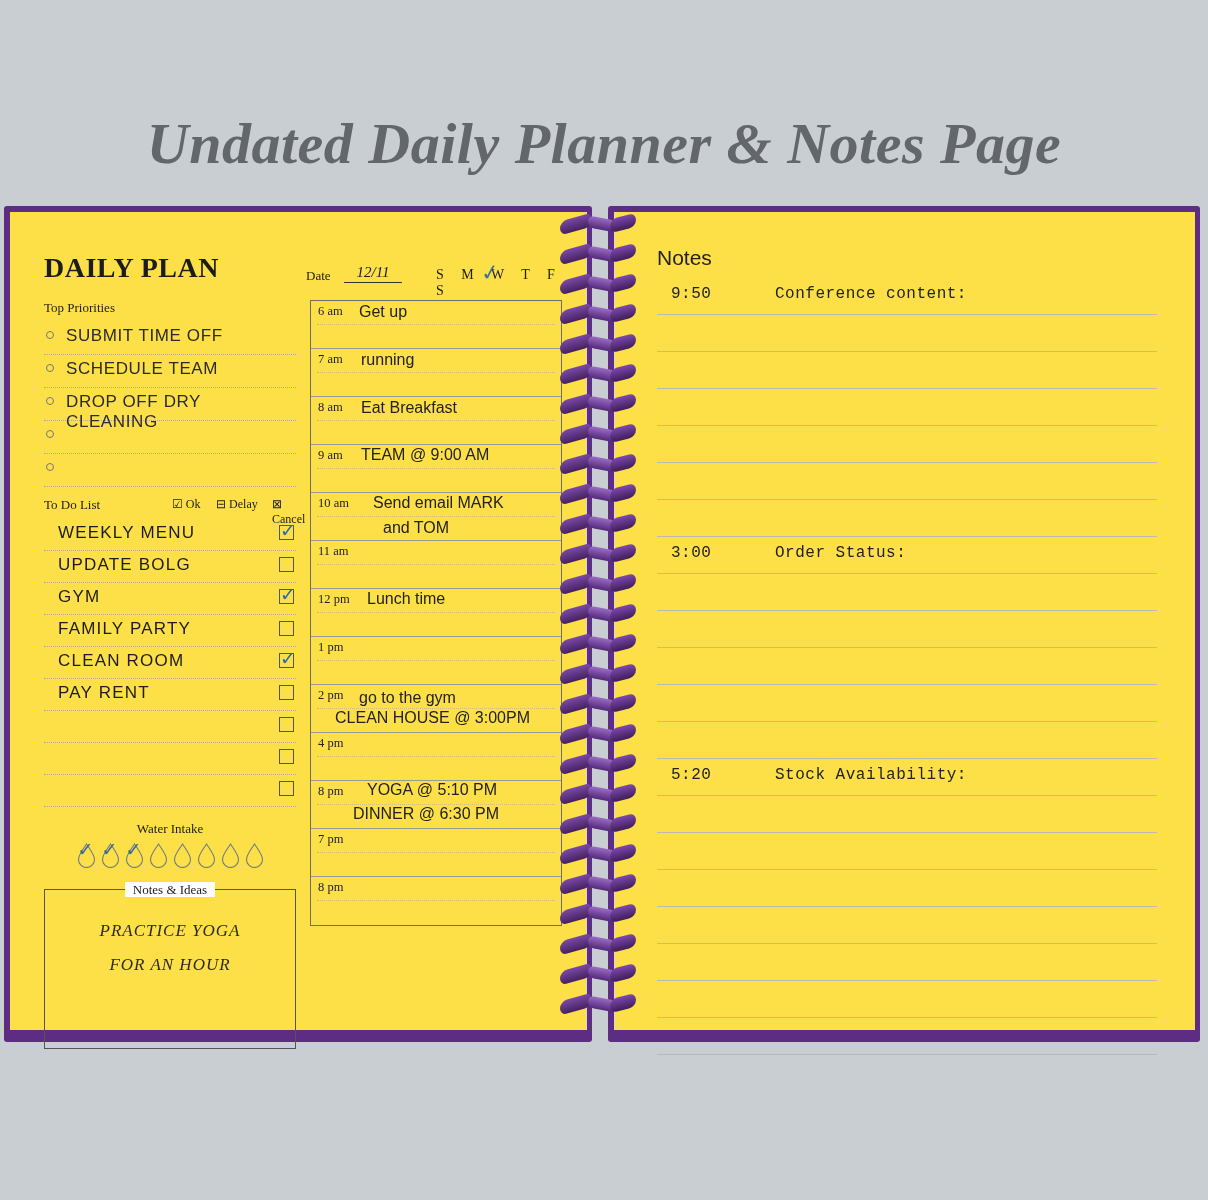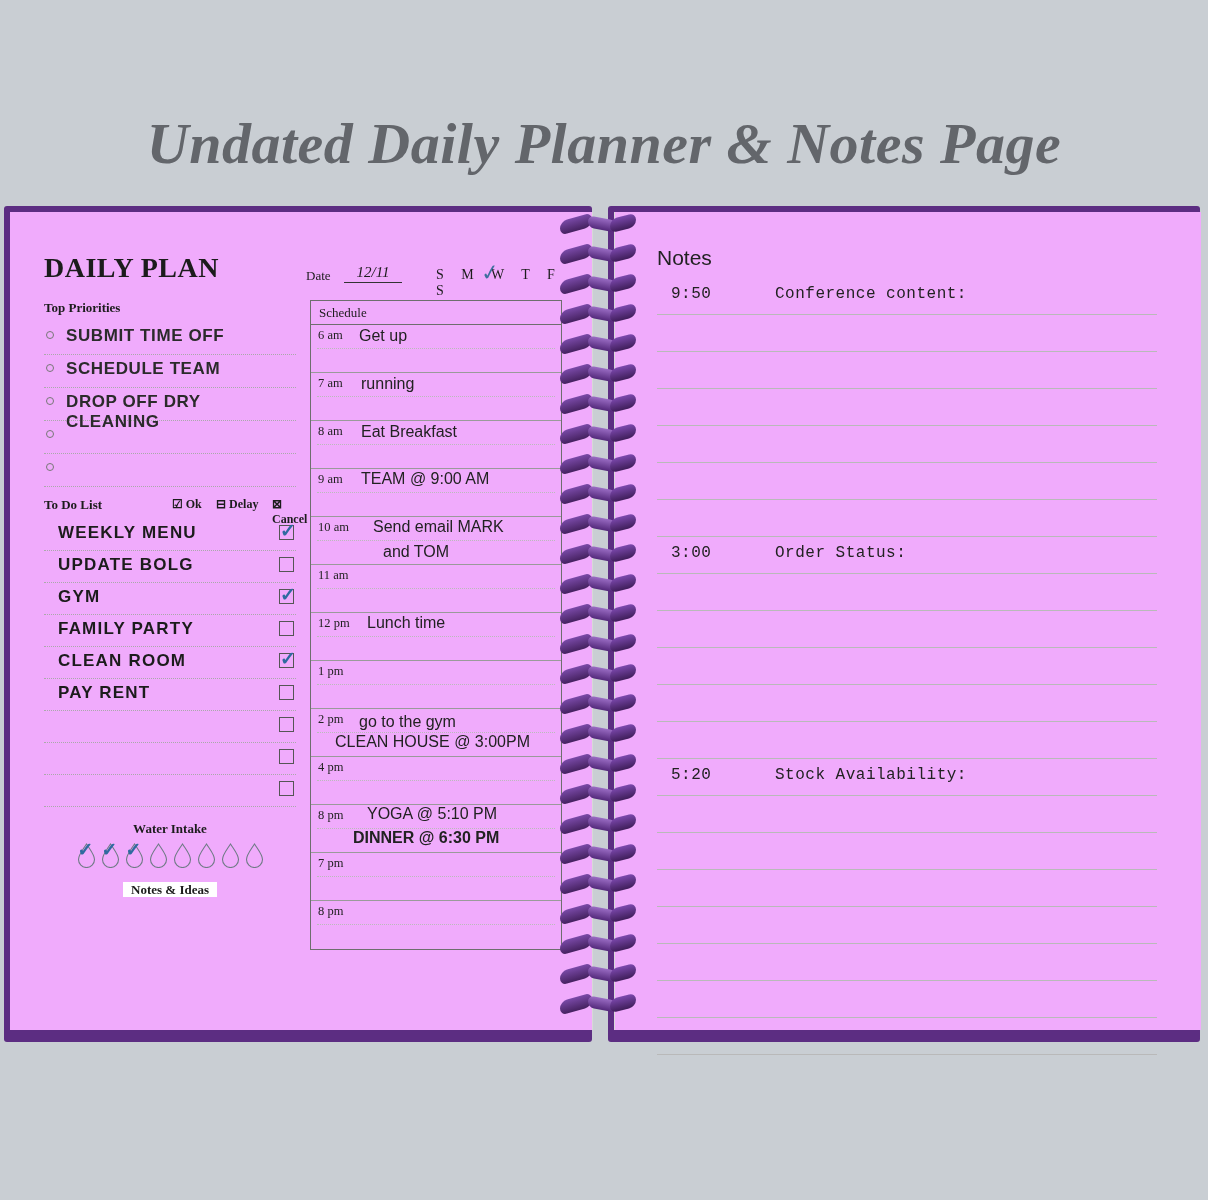--- a/index.html
+++ b/index.html
@@ -42,22 +42,21 @@
     background: #5c2d82;
     border-radius: 3px;
   }
   .cover-left  { left: 0;    width: 588px; }
   .cover-right { left: 604px; width: 592px; }
 
   .page-left, .page-right {
     position: absolute;
     top: 6px;
     height: 818px;
-    background: #f0abfc;
-    padding-left: 6px;
+    background: #fde047;
   }
   .page-left  { left: 6px;   width: 576px; border-right: 1px solid #d8d8d8; }
   .page-right { left: 610px; width: 580px; border-left: 1px solid #d8d8d8; }
 
   
   .spiral {
     position: absolute;
     left: 556px;
     top: 10px;
     width: 86px;
@@ -124,21 +123,21 @@
   }
   .dow-check {
     position: absolute;
     left: 175px; top: -4px;
     font-size: 22px;
     color: #3d6f9e;
     transform: rotate(-8deg);
   }
 
   
-  .left-col { position: absolute; left: 0; top: 58px; width: 252px; font-weight: bold; }
+  .left-col { position: absolute; left: 0; top: 58px; width: 252px; }
   .section-label {
     font-size: 13px;
     font-family: "Liberation Serif", serif;
     margin-bottom: 6px;
   }
   .prio-item {
     position: relative;
     height: 32px;
     border-bottom: 1px dotted #aaa;
   }
@@ -461,24 +460,27 @@
           <span class="drop">
             <svg width="19" height="25" viewBox="0 0 19 25">
                 <path d="M9.5 1 C5 8, 1.5 12, 1.5 16.5 A8 8 0 0 0 17.5 16.5 C17.5 12, 14 8, 9.5 1 Z" fill="none" stroke="#6f7b86" stroke-width="1.1"></path>
               </svg>
           </span>
         </div>
 
         <div class="notes-ideas-label">
           <span>Notes &amp; Ideas</span>
         </div>
+        <div class="notes-box">
+          <div class="notes-hand">PRACTICE YOGA</div>
+          <div class="notes-hand">FOR AN HOUR</div>
+        </div>
       </div>
 
       <div class="sched">
-        <div class="sched-head">Schedule</div>
 
         <div class="sched-row">
           <span class="sched-hour">6 am</span>
           <span class="sched-entry" style="left:48px; top:2px;">Get up</span>
           <span class="half"></span>
         </div>
         <div class="sched-row">
           <span class="sched-hour">7 am</span>
           <span class="sched-entry" style="left:50px; top:2px;">running</span>
           <span class="half"></span>
@@ -523,21 +525,21 @@
           <span class="sched-entry" style="left:24px; top:-24px;">CLEAN HOUSE @ 3:00PM</span>
           <span class="half"></span>
         </div>
         <div class="sched-row">
           <span class="sched-hour">8 pm</span>
           <span class="sched-entry" style="left:56px; top:0px;">YOGA @ 5:10 PM</span>
           <span class="half"></span>
         </div>
         <div class="sched-row">
           <span class="sched-hour">7 pm</span>
-          <span class="sched-entry" style="left:42px; top:-24px;font-weight:bold;">DINNER @ 6:30 PM</span>
+          <span class="sched-entry" style="left:42px; top:-24px;">DINNER @ 6:30 PM</span>
           <span class="half"></span>
         </div>
         <div class="sched-row">
           <span class="sched-hour">8 pm</span>
           <span class="sched-entry" style="left:48px; top:1px;"></span>
           <span class="half"></span>
         </div>
       </div>
 
     </div>

